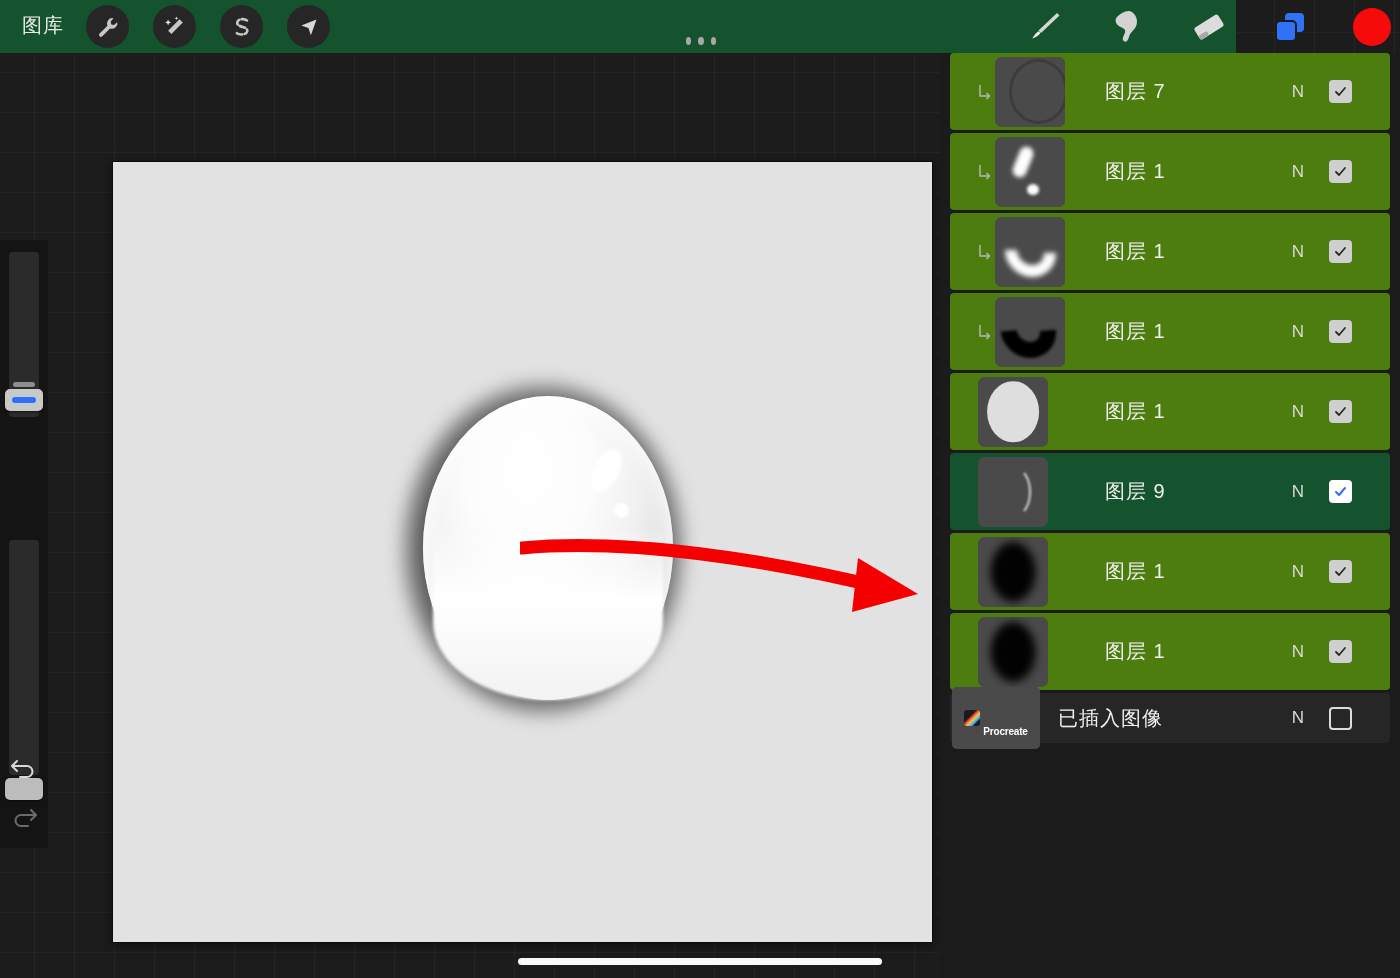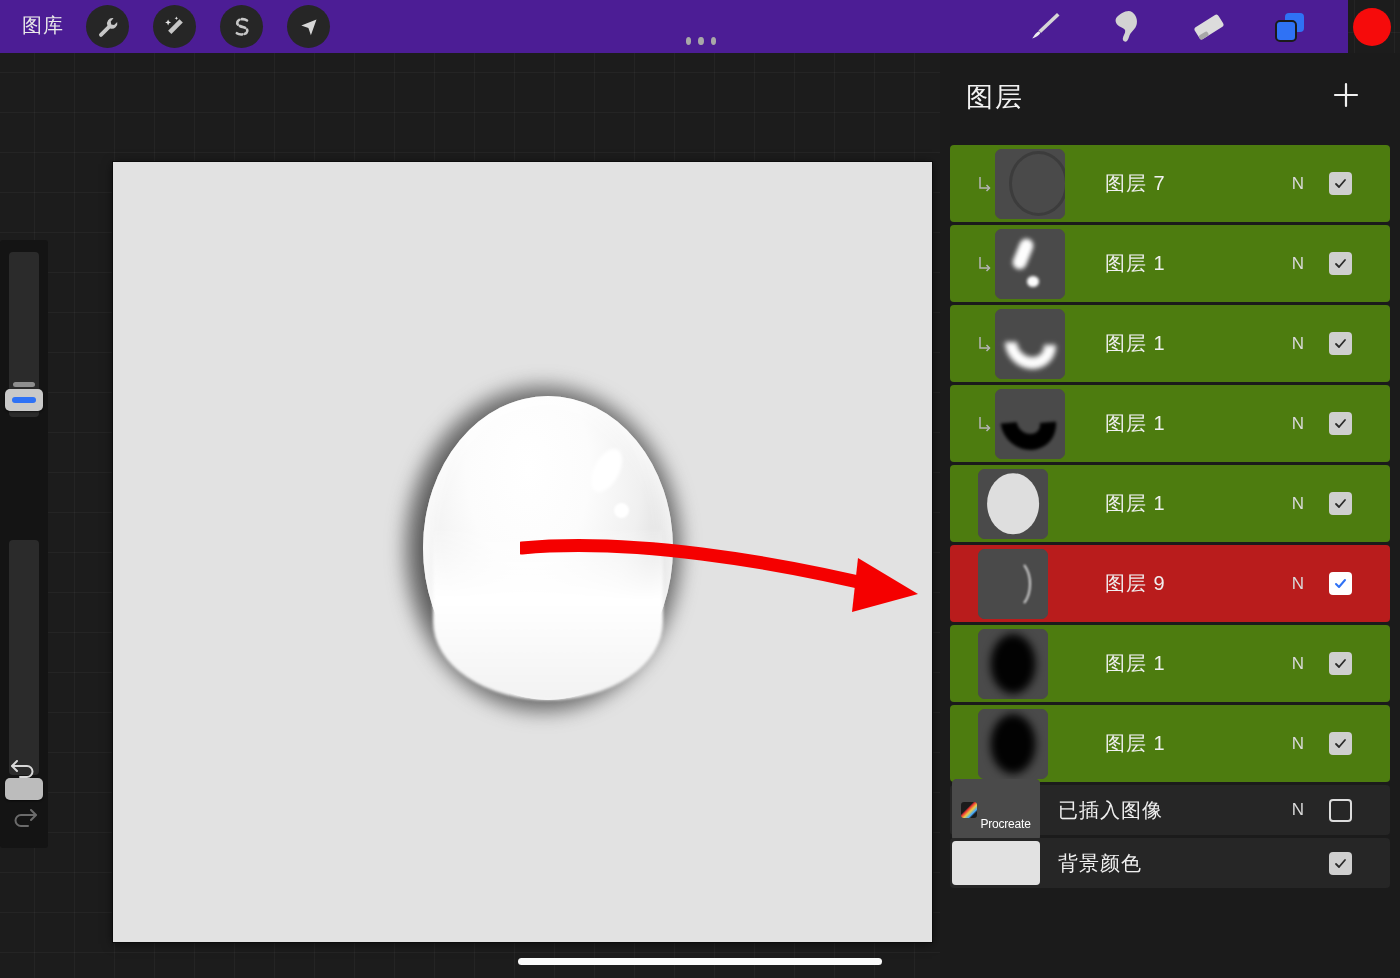--- a/index.html
+++ b/index.html
@@ -17,22 +17,22 @@
     background-color:#1c1c1c;
     background-image:
       linear-gradient(to right, rgba(255,255,255,0.035) 1px, transparent 1px),
       linear-gradient(to bottom, rgba(255,255,255,0.035) 1px, transparent 1px);
     background-size:40px 40px;
     background-position:-6px -8px;
   }
 
   
   #topbar{
-    position:absolute; left:0; top:0; width:1348px; height:53px;
-    background:#4c1d95; z-index:20;font-family:Liberation Mono, monospace;
+    position:absolute; left:0; top:0; width:1236px; height:53px;
+    background:#14532d; z-index:20;font-family:Liberation Mono, monospace;
   }
   #gallery-label{
     position:absolute; left:22px; top:12px;
     font-size:20px; color:#e9e9e9; letter-spacing:1px;
   }
   .tool-circle{
     position:absolute; top:5px; width:43px; height:43px; border-radius:50%;
     background:#262626; display:flex; align-items:center; justify-content:center;
   }
   .tool-circle svg{ display:block; }
@@ -136,21 +136,21 @@
   #add-layer-btn{
     position:absolute; right:36px; top:24px; width:36px; height:36px;
     display:flex; align-items:center; justify-content:center;
   }
 
   .row{
     position:relative; width:440px; margin:0 auto 3px auto; height:77px;
     background:#4d7c0f; border-radius:4px; display:flex; align-items:center;
   }
   .row.group-row{ height:46px; background:#232323; }
-  .row.selected{ background:#b91c1c;padding-left:44px; }
+  .row.selected{ background:#14532d;padding-left:44px; }
   .row.bottom-row{ height:50px; background:#262626; }
 
   .clip-arrow{
     position:absolute; left:27px; top:50%; transform:translateY(-50%);
     width:14px; height:16px;
   }
   .thumb{
     position:absolute; width:70px; height:70px; border-radius:7px;
     background:#4a4a4a; overflow:hidden; top:50%; transform:translateY(-50%);
   }
@@ -221,21 +221,21 @@
     filter:blur(0.8px);
   }
   .t-procreate{
     position:absolute; inset:0; background:#4a4a4a;
     display:flex; align-items:center; justify-content:center; gap:3px;
   }
   .t-pc-mark{
     width:16px; height:16px; border-radius:3px;
     background:linear-gradient(135deg,#1b1b1b 0 38%,#e33 45%,#ec4 58%,#4af 72%,#1b1b1b 80%);
   }
-  .t-pc-text{ font-size:12px; font-weight:normal; color:#ffffff; letter-spacing:-0.2px;margin-top:27px; }
+  .t-pc-text{ font-size:10px; font-weight:bold; color:#ffffff; letter-spacing:-0.2px;margin-top:27px; }
   .t-white{ position:absolute; inset:0; background:#e2e2e2; }
 
   
   #home-indicator{
     position:absolute; left:518px; bottom:13px; width:364px; height:7px;
     background:#fafafa; border-radius:4px; z-index:25;
   }
 </style>
 </head>
 <body>
@@ -334,28 +334,20 @@
       <rect x="15" y="6" width="19" height="19" rx="4" fill="#2f72f5"></rect>
       <rect x="6" y="14" width="20" height="20" rx="4" fill="#2f72f5" stroke="#1b1b1b" stroke-width="2"></rect>
     </svg>
   </div>
 
   <div id="color-swatch" style="background:#f60b0b"></div>
 </div>
 
 <div id="layers-panel">
 
-  <div id="panel-header">
-    <div id="panel-title">图层</div>
-    <div id="add-layer-btn">
-      <svg width="32" height="32" viewBox="0 0 32 32">
-        <path d="M16 5 V27 M5 16 H27" stroke="#f0f0f0" stroke-width="2.2" stroke-linecap="round"></path>
-      </svg>
-    </div>
-  </div>
 
 
   <div class="row">
     <svg class="clip-arrow" viewBox="0 0 14 16">
       <path d="M3 1 V12 H12" stroke="#b4b4b4" stroke-width="1.5" fill="none"></path>
       <path d="M9.5 9 L12.5 12 L9.5 15" stroke="#b4b4b4" stroke-width="1.5" fill="none"></path>
     </svg>
     <div class="thumb clipped">
       <div class="t-fill" style="background:#4a4a4a"></div>
       <div class="t-ring-dark"></div>
@@ -485,27 +477,16 @@
       <div class="t-procreate">
         <div class="t-pc-mark"></div>
         <span class="t-pc-text">Procreate</span>
       </div>
     </div>
     <div class="row-label" style="left:108px">已插入图像</div>
     <div class="blend-mode">N</div>
     <div class="chk empty"></div>
   </div>
 
-  <div class="row bottom-row">
-    <div class="thumb" style="left:2px;width:88px;height:44px;border-radius:4px">
-      <div class="t-white"></div>
-    </div>
-    <div class="row-label" style="left:108px">背景颜色</div>
-    <div class="chk">
-      <svg width="15" height="15" viewBox="0 0 15 15">
-          <path d="M3 8 L6 11 L12 4" stroke="#2a2a2a" stroke-width="1.8" fill="none" stroke-linecap="round" stroke-linejoin="round"></path>
-        </svg>
-    </div>
-  </div>
 
 </div>
 
 <div id="home-indicator"></div>
 
 </body></html>

